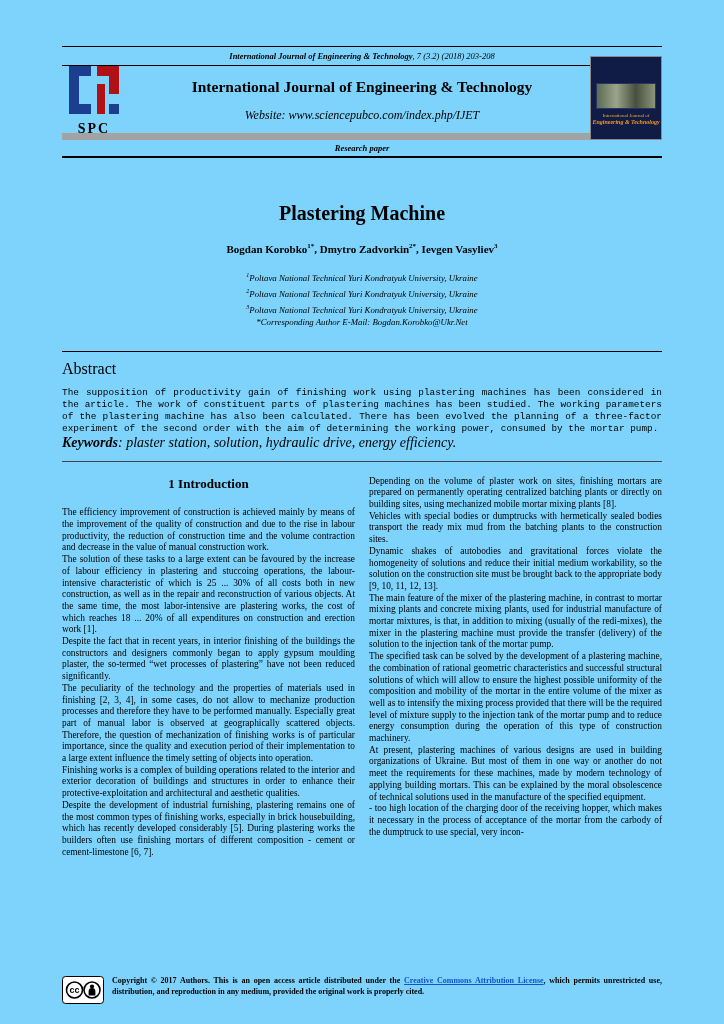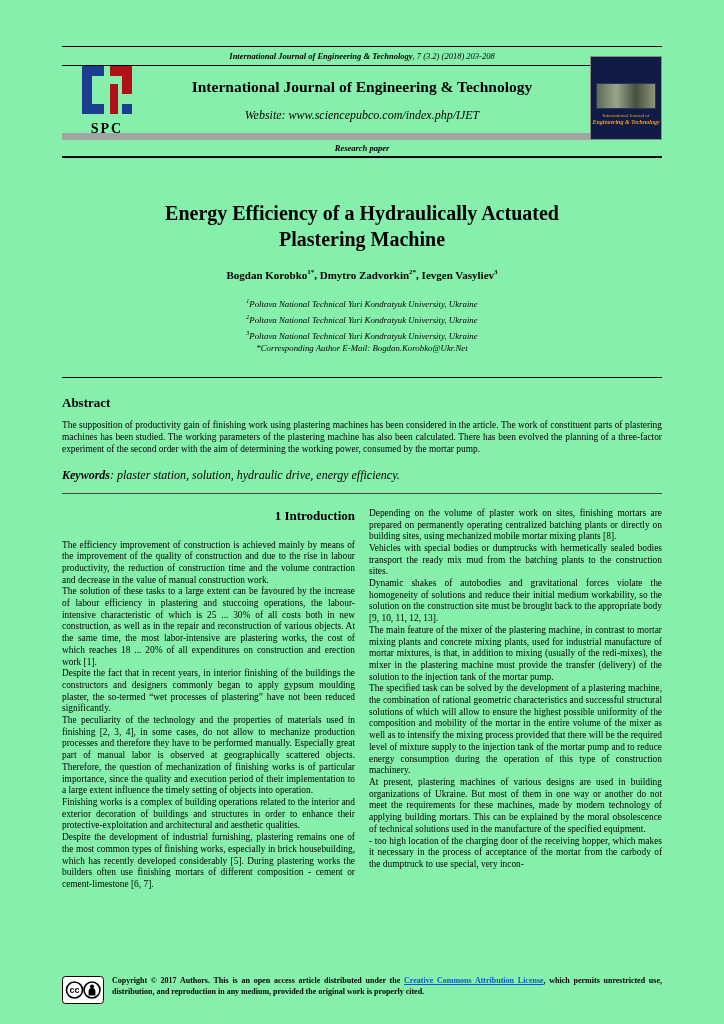--- a/index.html
+++ b/index.html
@@ -1,60 +1,60 @@
 <!DOCTYPE html>
 <html><head>
 <meta charset="utf-8">
 <style>
   * { box-sizing: border-box; margin: 0; padding: 0; }
   html, body { background: #ffffff; }
   body { width: 724px; font-family: "Liberation Serif", serif; color: #000; }
-  .page { position: relative; width: 724px; height: 1024px; background: #86efac; overflow: hidden; }
+  .page { position: relative; width: 724px; height: 1024px; background: #7dd3fc; overflow: hidden; }
   .content { margin: 0 62px; width: 600px; }
 
   
   .header { position: relative; padding-top: 46px; }
   .cite-row { border-top: 1px solid #000; border-bottom: 1px solid #000; text-align: center;
               font-size: 8.5px; font-style: italic; padding: 4px 0; }
   .cite-journal { font-weight: bold; }
   .head-mid { text-align: center; padding: 12px 0 10px; }
   .journal-title { font-size: 15.5px; font-weight: bold; }
   .website { font-size: 12px; font-style: italic; margin-top: 12px; }
   .research-row { border-top: 7px solid #a3a3a3; border-bottom: 2px solid #000; text-align: center;
                   font-weight: bold; font-style: italic; font-size: 8.5px; padding: 3px 0; }
-  .logo { position: absolute; left: 13px; top: 64px; width: 64px; text-align: center; }
+  .logo { position: absolute; left: 0; top: 64px; width: 64px; text-align: center; }
   .logo-text { font-weight: bold; font-size: 14px; letter-spacing: 2px; margin-top: 1px; }
   .cover { position: absolute; right: 0; top: 56px; width: 72px; height: 84px;
            background: #101c45; border: 1px solid #8a8a8a; overflow: hidden; text-align: center; }
   .cover-band { margin: 26px 5px 0; height: 26px;
                 background: linear-gradient(90deg,#5d6b55,#9aa48b,#45503f,#8d9479); border: 1px solid #2a355f; }
   .cover-t1 { font-size: 5px; color: #f0a830; margin-top: 4px; line-height: 6px; }
   .cover-t2 { font-size: 6px; color: #f59a1e; font-style: italic; font-weight: bold; line-height: 7px; }
 
   
   .paper-title { text-align: center; font-weight: bold; font-size: 20px; line-height: 26px; margin-top: 42px; }
   .authors { text-align: center; font-weight: bold; font-size: 11px; margin-top: 16px; }
   .authors sup { font-size: 7px; font-weight: bold; }
   .affiliations { text-align: center; font-style: italic; font-size: 8.8px; line-height: 13px; margin-top: 14px; }
   .affiliations sup { font-size: 6px; }
 
   
   .rule { border-top: 1px solid #000; height: 0; }
   .rule-abstract { margin-top: 22px; }
-  .abstract-heading { font-weight: bold; font-size: 13px; margin-top: 17px; }
-  .abstract-text { font-size: 9.4px; line-height: 11.8px; text-align: justify; margin-top: 9px; }
-  .keywords { font-size: 12px; font-style: italic; margin-top: 12px; }
+  .abstract-heading { font-weight: normal; font-size: 16px; margin-top: 8px; }
+  .abstract-text { font-size: 9.4px; line-height: 11.8px; text-align: justify; margin-top: 9px; font-family: Liberation Mono, monospace; }
+  .keywords { font-size: 14px; font-style: italic; }
   .kw-label { font-weight: bold; }
   .rule-keywords { margin-top: 10px; border-top: 1px solid #444; }
 
   
   .columns { display: flex; gap: 14px; margin-top: 14px; }
   .col { width: 293px; font-size: 9.4px; line-height: 11.7px; text-align: justify; }
   .col p { margin: 0; }
-  .section-heading { font-size: 13px; font-weight: bold; margin: 2px 0 18px 0; text-align: right; }
+  .section-heading { font-size: 13px; font-weight: bold; margin: 2px 0 18px 0; text-align: center; }
 
   
   .footer { position: absolute; left: 62px; right: 62px; bottom: 16px;
             display: flex; gap: 8px; align-items: flex-start; }
   .cc-badge { flex: 0 0 auto; }
   .footer-text { font-size: 8px; font-weight: bold; line-height: 10.5px; text-align: justify; }
   .footer-text a { color: #1155cc; text-decoration: underline; cursor: pointer; }
 </style>
 </head>
 <body>
@@ -85,21 +85,20 @@
       </div>
 
       <div class="cover">
         <div class="cover-band"></div>
         <div class="cover-t1">International Journal of</div>
         <div class="cover-t2">Engineering &amp; Technology</div>
       </div>
     </div>
 
     <div class="paper-title">
-      <div>Energy Efficiency of a Hydraulically Actuated</div>
       <div>Plastering Machine</div>
     </div>
 
     <div class="authors">
       <span><span>Bogdan Korobko</span><sup>1*</sup></span><span>, </span>
       <span><span>Dmytro Zadvorkin</span><sup>2*</sup></span><span>, </span>
       <span><span>Ievgen Vasyliev</span><sup>3</sup></span>
     </div>
 
     <div class="affiliations">

